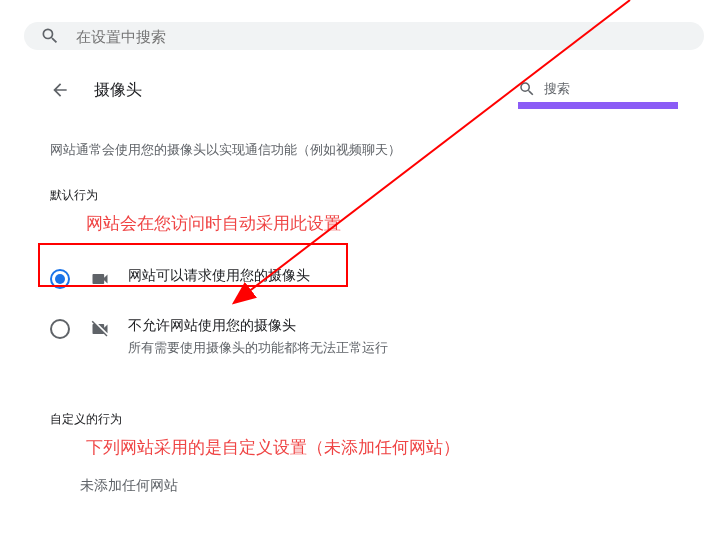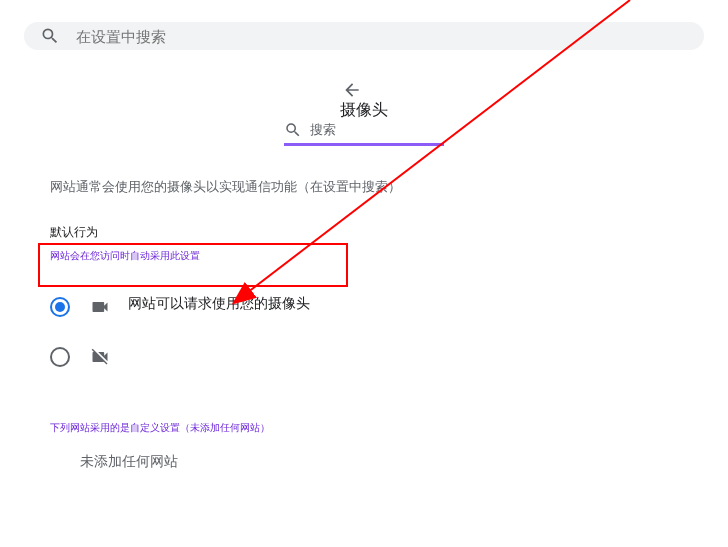--- a/index.html
+++ b/index.html
@@ -37,41 +37,39 @@
       font-size: 15px;
       color: #5f6368;
       flex: 1;
     }
     .content {
       padding: 0 50px;
       margin-top: 20px;
     }
     .header-row {
       display: flex;
-      align-items: center;
       padding: 8px 0 16px 0;
       position: relative;
-      flex-direction: column;
     }
     .back-arrow {
       width: 20px;
       height: 20px;
       fill: #5f6368;
       cursor: pointer;
       margin-right: 24px;
     }
     .page-title {
       font-size: 16px;
       color: #202124;
       flex: 1;
     }
     .mini-search {
       display: flex;
       align-items: center;
-      border-bottom: 3px solid #8b5cf6;
+      border-bottom: 7px solid #8b5cf6;
       padding-bottom: 4px;
       width: 160px;
     }
     .mini-search svg {
       width: 18px;
       height: 18px;
       fill: #5f6368;
       margin-right: 8px;
     }
     .mini-search span {
@@ -82,23 +80,24 @@
       font-size: 13px;
       color: #5f6368;
       margin: 16px 0 28px 0;
     }
     .section-title {
       font-size: 12px;
       color: #202124;
       margin-bottom: 8px;
     }
     .section-sub {
-      font-size: 10px;
-      color: #6d28d9;
+      font-size: 17px;
+      color: #ef4444;
       margin-bottom: 18px;
+      margin-left: 36px;
     }
     .radio-option {
       display: flex;
       align-items: flex-start;
       padding: 14px 0;
       position: relative;
     }
     .radio-circle {
       width: 20px;
       height: 20px;
@@ -193,43 +192,48 @@
     </svg>
     <div class="page-title">摄像头</div>
     <div class="mini-search">
       <svg viewBox="0 0 24 24">
         <path d="M15.5 14h-.79l-.28-.27A6.471 6.471 0 0016 9.5 6.5 6.5 0 109.5 16c1.61 0 3.09-.59 4.23-1.57l.27.28v.79l5 4.99L20.49 19l-4.99-5zm-6 0C7.01 14 5 11.99 5 9.5S7.01 5 9.5 5 14 7.01 14 9.5 11.99 14 9.5 14z"></path>
       </svg>
       <span>搜索</span>
     </div>
   </div>
 
-  <div class="description">网站通常会使用您的摄像头以实现通信功能（在设置中搜索）</div>
+  <div class="description">网站通常会使用您的摄像头以实现通信功能（例如视频聊天）</div>
 
   <div class="section-title">默认行为</div>
   <div class="section-sub">网站会在您访问时自动采用此设置</div>
 
   <div class="radio-option">
     <div class="radio-circle selected"></div>
     <svg class="option-icon" viewBox="0 0 24 24">
       <path d="M17 10.5V7c0-.55-.45-1-1-1H4c-.55 0-1 .45-1 1v10c0 .55.45 1 1 1h12c.55 0 1-.45 1-1v-3.5l4 4v-11l-4 4z"></path>
     </svg>
     <div class="option-text">
       <div class="option-label">网站可以请求使用您的摄像头</div>
     </div>
   </div>
 
   <div class="radio-option">
     <div class="radio-circle unselected"></div>
     <svg class="option-icon" viewBox="0 0 24 24">
       <path d="M21 6.5l-4 4V7c0-.55-.45-1-1-1H9.82L21 17.18V6.5zM3.27 2L2 3.27 4.73 6H4c-.55 0-1 .45-1 1v10c0 .55.45 1 1 1h12c.21 0 .39-.08.54-.18L19.73 21 21 19.73 3.27 2z"></path>
     </svg>
+    <div class="option-text">
+      <div class="option-label">不允许网站使用您的摄像头</div>
+      <div class="option-desc">所有需要使用摄像头的功能都将无法正常运行</div>
+    </div>
   </div>
 
   <div class="custom-section">
+    <div class="section-title">自定义的行为</div>
     <div class="section-sub">下列网站采用的是自定义设置（未添加任何网站）</div>
 
     <div class="no-sites">未添加任何网站</div>
   </div>
 </div>
 
 <div class="red-box"></div>
 
 <svg class="red-arrow-svg">
   <defs>

